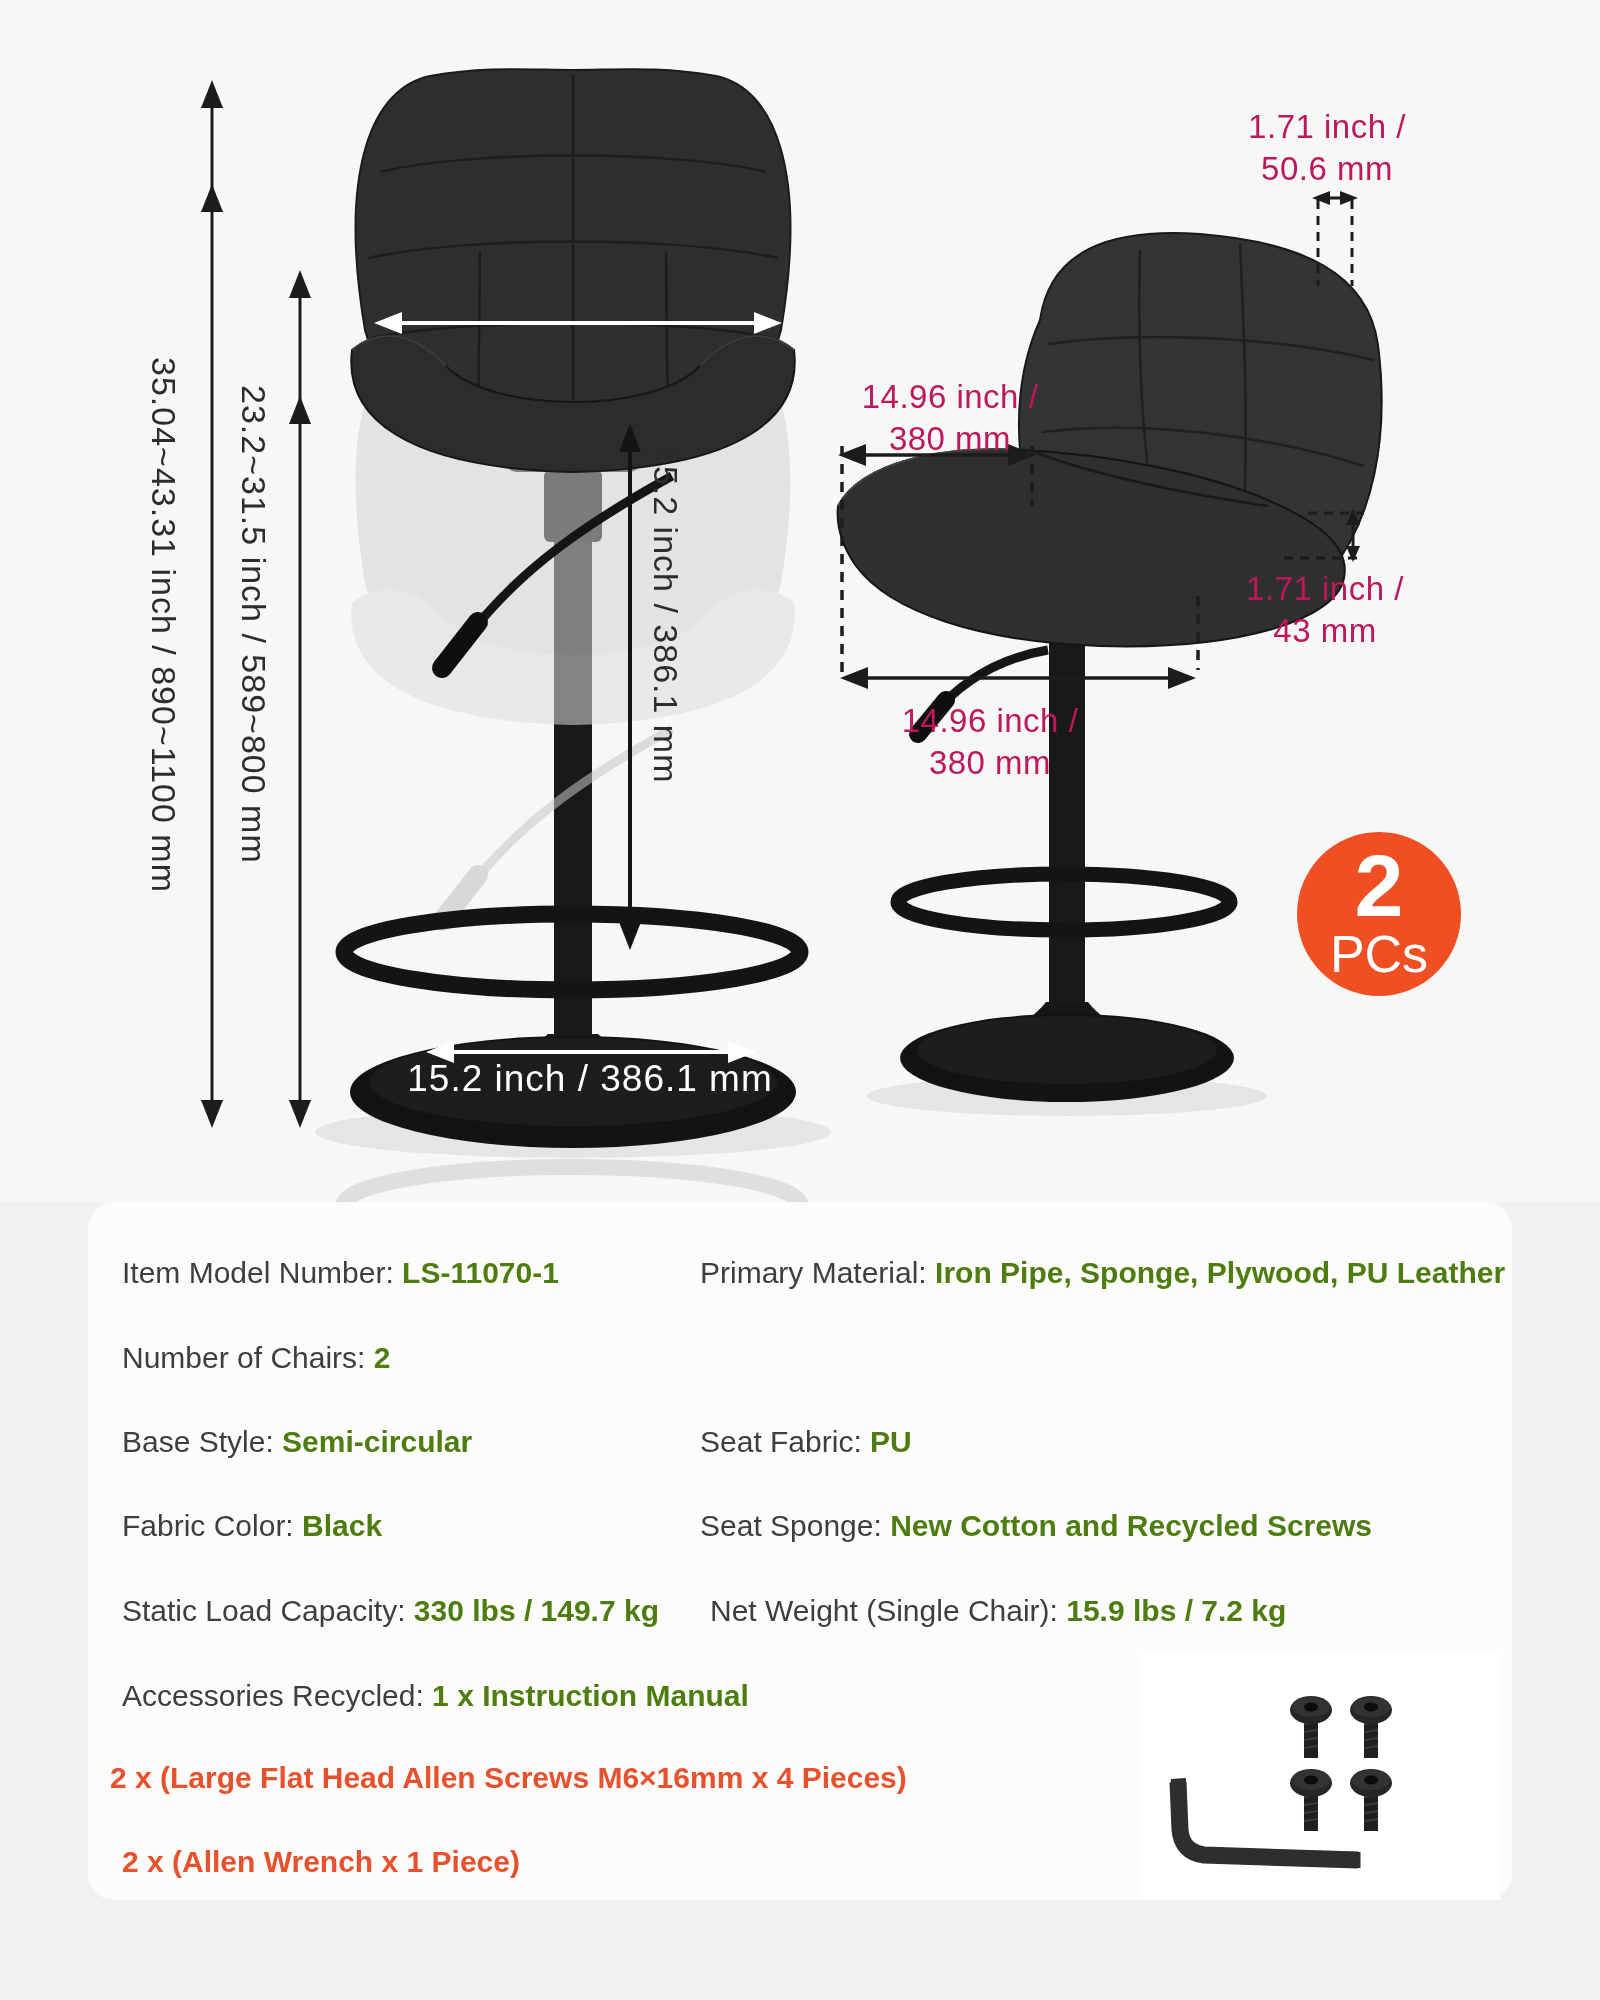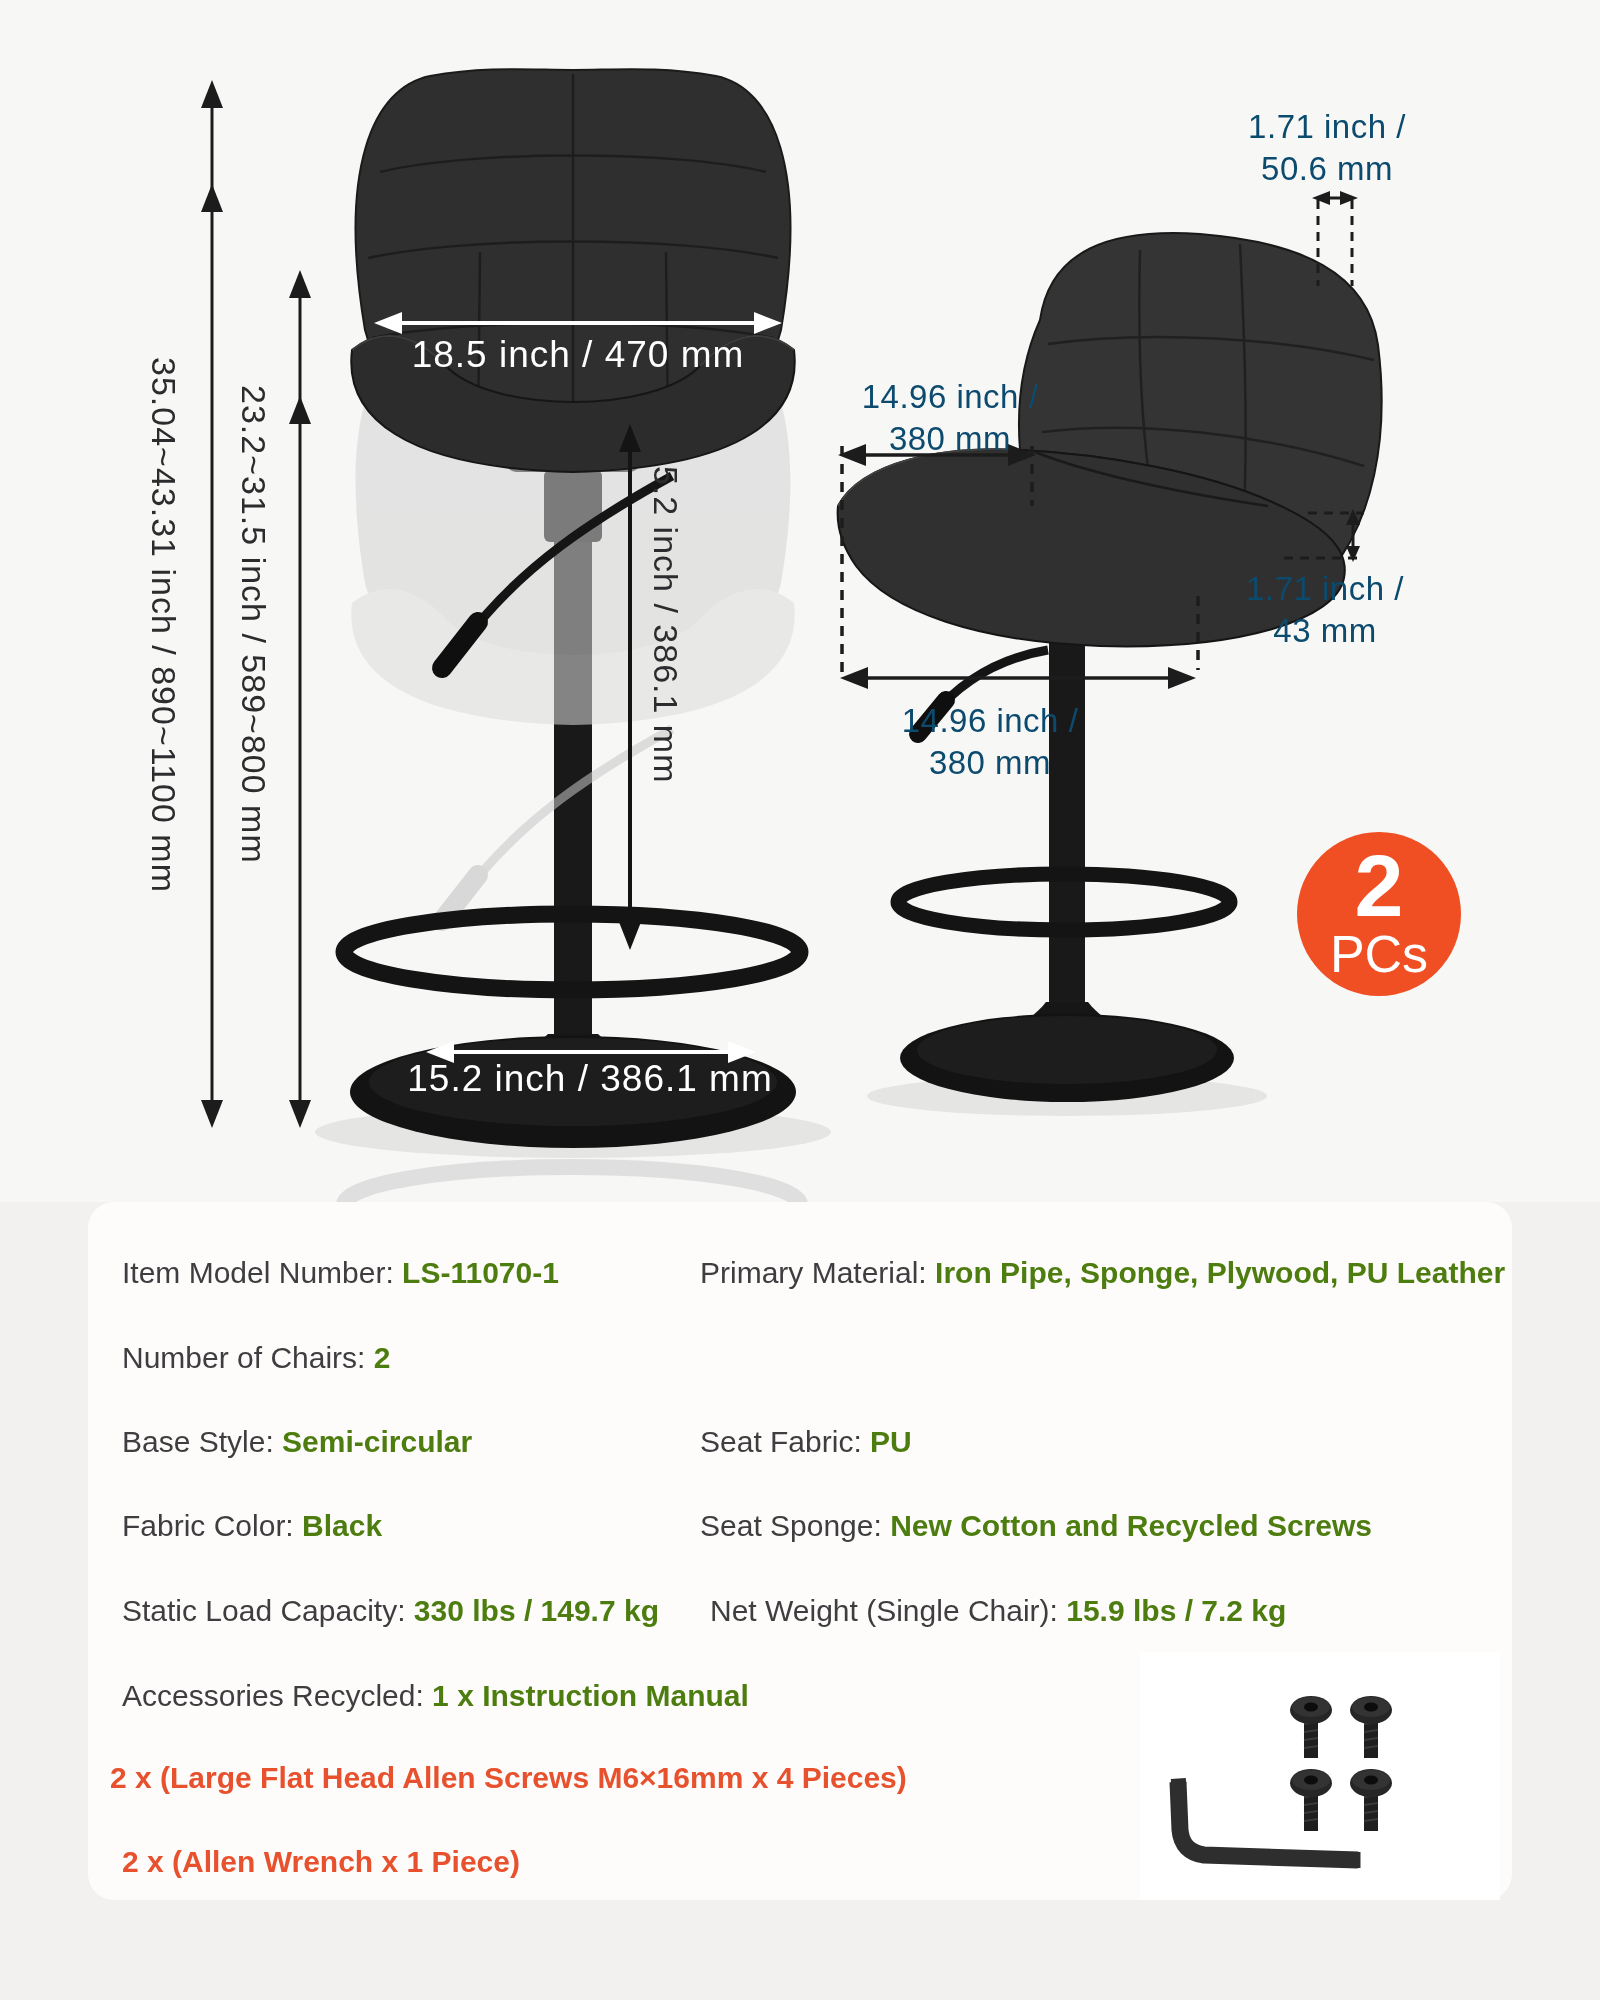--- a/index.html
+++ b/index.html
@@ -10,21 +10,21 @@
     position:relative;overflow:hidden;
     -webkit-font-smoothing:antialiased;
   }
   .hero{
     position:absolute;left:0;top:0;width:1600px;height:1202px;
     background:#f7f7f6;
   }
   .hero svg{position:absolute;left:0;top:0;}
 
   .dim{
-    position:absolute;color:#0c4a6e;font-size:33px;line-height:42px;
+    position:absolute;color:#be185d;font-size:33px;line-height:42px;
     text-align:center;letter-spacing:.5px;white-space:nowrap;
   }
   .dim-vert{
     position:absolute;color:#2c2c2e;font-size:34px;letter-spacing:1px;
     writing-mode:vertical-rl;white-space:nowrap;
   }
   .dim-white{
     position:absolute;color:#ffffff;font-size:37px;font-weight:500;
     text-align:center;letter-spacing:1px;white-space:nowrap;
   }
@@ -183,21 +183,20 @@
     <g stroke="#1c1c1c" stroke-width="3.5">
       <line x1="854" y1="678" x2="1182" y2="678"></line>
       <polygon points="840,678 868,667 868,689" fill="#1c1c1c" stroke="none"></polygon>
       <polygon points="1196,678 1168,667 1168,689" fill="#1c1c1c" stroke="none"></polygon>
       <line x1="1198" y1="596" x2="1198" y2="670" stroke-dasharray="10 8"></line>
     </g>
   </svg>
 
   <div class="dim-vert" style="left:144px;top:357px;">35.04~43.31 inch / 890~1100 mm</div>
   <div class="dim-vert" style="left:234px;top:385px;">23.2~31.5 inch / 589~800 mm</div>
-  <div class="dim-white" style="left:378px;top:334px;width:400px;">18.5 inch / 470 mm</div>
   <div class="dim-vert" style="left:646px;top:446px;">15.2 inch / 386.1 mm</div>
   <div class="dim-white" style="left:390px;top:1058px;width:400px;">15.2 inch / 386.1 mm</div>
 
   <div class="dim" style="left:1227px;top:106px;width:200px;">
     <div>1.71 inch /</div>
     <div>50.6 mm</div>
   </div>
   <div class="dim" style="left:835px;top:376px;width:230px;">
     <div>14.96 inch /</div>
     <div>380 mm</div>

